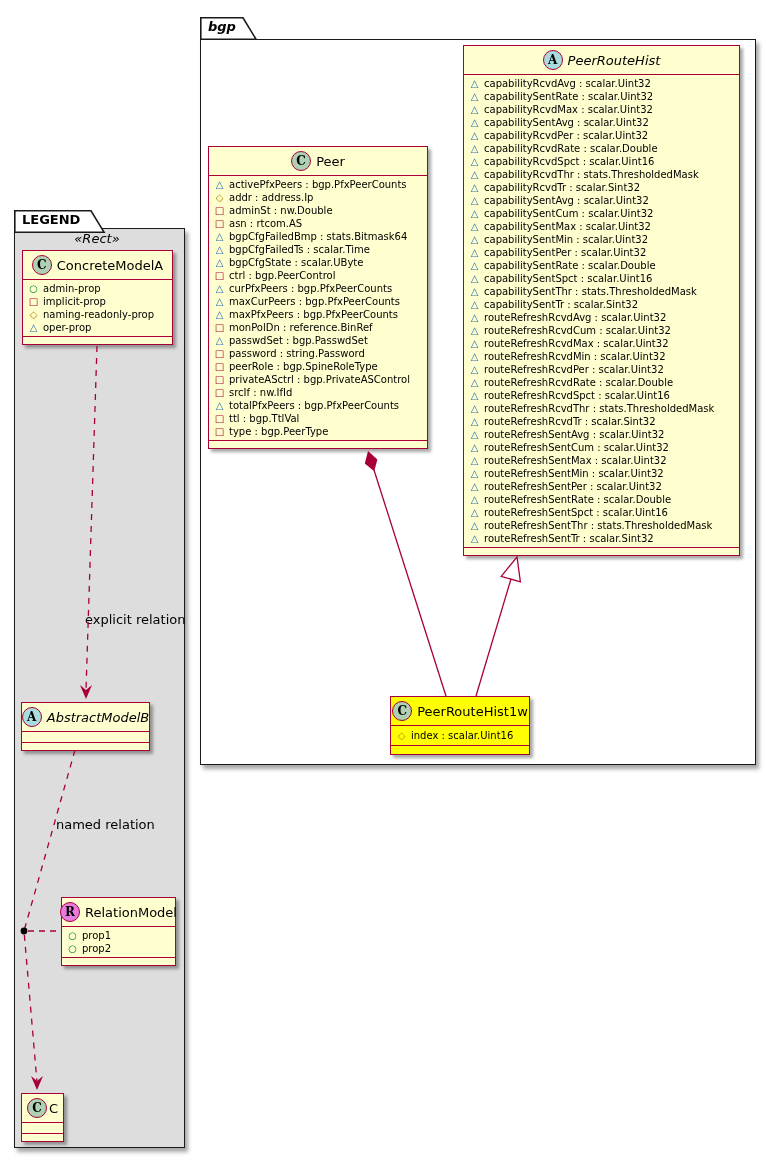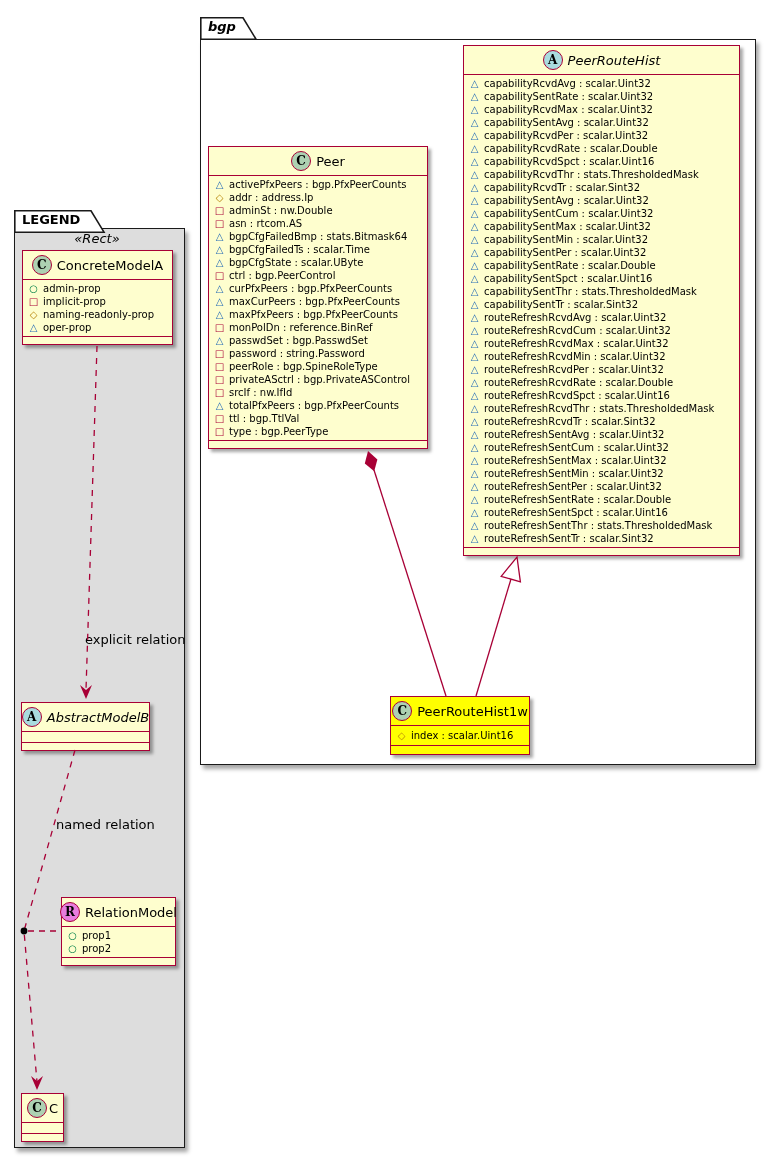--- a/index.html
+++ b/index.html
@@ -60,21 +60,21 @@
 
   <div class="pkg-body pkg-legend"></div>
   <div class="pkg-tab" style="left:14px;top:210px;width:93px;height:23px;">
     <svg width="93" height="23">
       <polygon points="0.8,0.8 77,0.8 90,22.2 0.8,22.2" fill="#ffffff" stroke="#1a1a1a" stroke-width="1.6"></polygon>
     </svg>
     <span class="pkg-tab-label">LEGEND</span>
   </div>
 
   <div class="stereotype">«Rect»</div>
-  <div class="float-label" style="left:85px;top:612px;margin-top:20px;">explicit relation</div>
+  <div class="float-label" style="left:85px;top:612px;">explicit relation</div>
   <div class="float-label" style="left:56px;top:817px;">named relation</div>
 
   <div class="uml-class" style="left:208px;top:146px;width:220px;">
     <div class="uml-header">
       <span class="spot spot-c">C</span>
       <span class="uml-name">Peer</span>
     </div>
     <div class="uml-attrs">
 
         <div class="attr-row">

